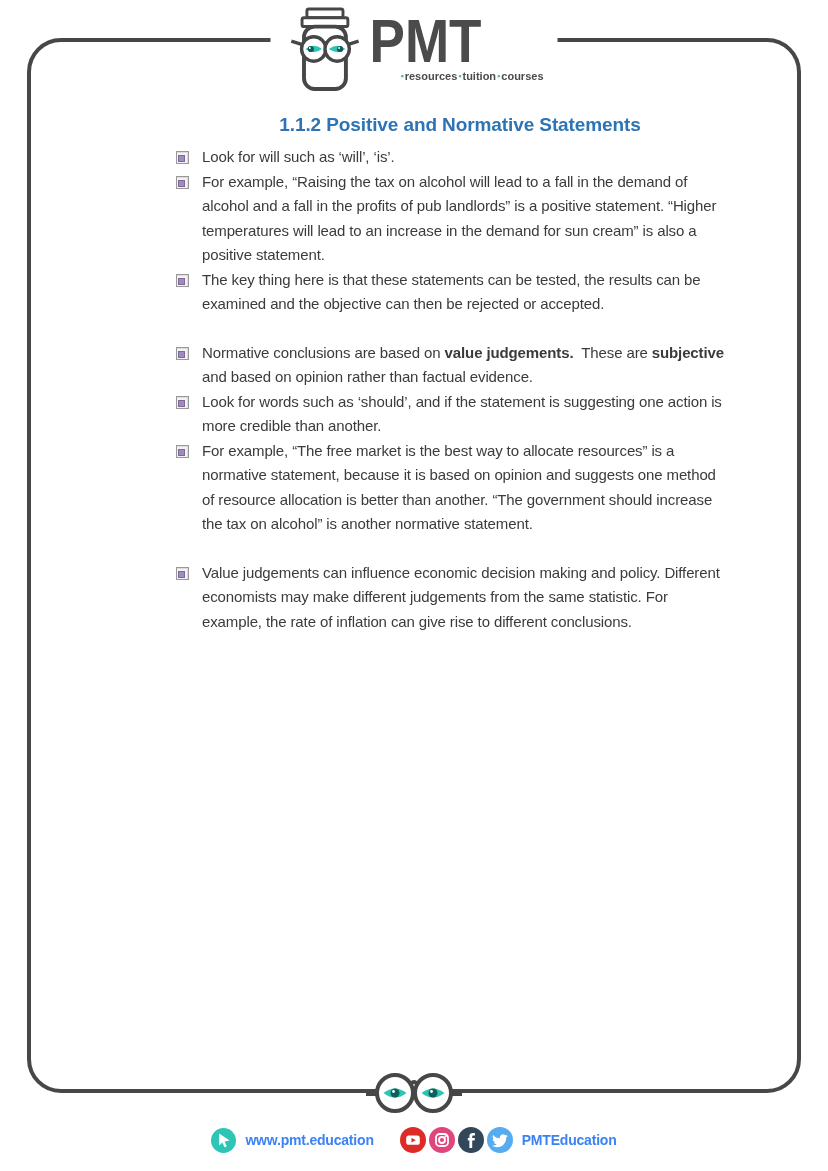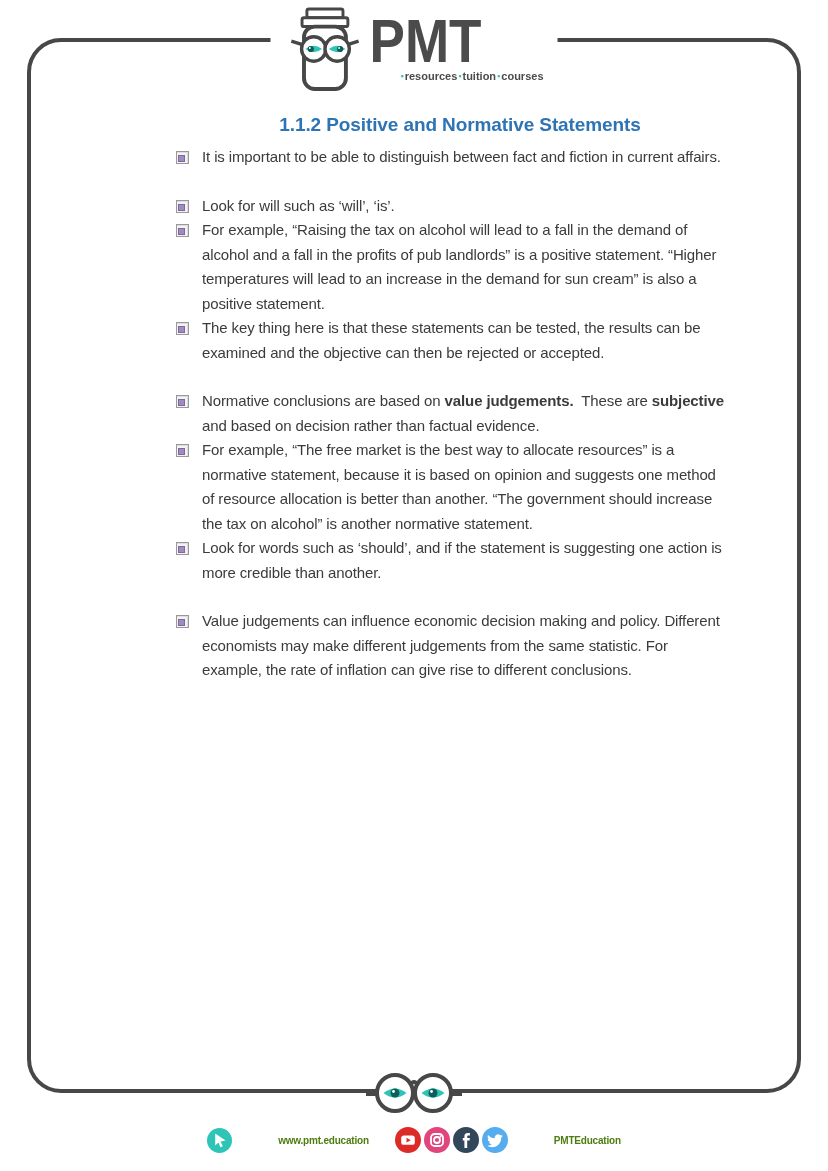--- a/index.html
+++ b/index.html
@@ -33,21 +33,21 @@
                box-shadow:inset -1px 1px 0 #DDD;}
   .bullet-icon::after{content:'';position:absolute;left:1px;bottom:1px;width:7px;height:7px;
                background:var(--bullet_purple);border:1px solid #7D6A99;box-sizing:border-box;}
   .bullet-text{margin:0;line-height:24.5px;}
   .bullet-text b{font-weight:bold;}
   
   .footer-glasses{position:absolute;top:1071px;left:50%;transform:translateX(-50%);z-index:2;}
   .footer-row{position:absolute;top:1127px;left:0;width:100%;display:flex;
               justify-content:center;align-items:center;gap:26px;z-index:2;}
   .cluster{display:flex;align-items:center;gap:9px;}
-  .footer-label{font-size:10px;font-weight:bold;color:#4d7c0f;letter-spacing:-0.2px;margin-left:37px;}
+  .footer-label{font-size:14px;font-weight:bold;color:#3b82f6;letter-spacing:-0.2px;}
   .socials{display:flex;align-items:center;gap:3px;}
   .ic{display:block;}
   .ic-cursor .bg{fill:var(--teal);} .ic-youtube .bg{fill:var(--youtube_red);}
   .ic-instagram .bg{fill:var(--instagram_pink);} .ic-facebook .bg{fill:var(--facebook_navy);}
   .ic-twitter .bg{fill:var(--twitter_blue);}
   .white-fill{fill:#fff;} .white-stroke{fill:none;stroke:#fff;stroke-width:1.8;}
   .yt-tri{fill:var(--youtube_red);}
 </style>
 </head>
 <body>
@@ -80,49 +80,43 @@
       <div class="tagline"><span class="dot">▪</span><span>resources</span><span class="dot">▪</span><span>tuition</span><span class="dot">▪</span><span>courses</span></div>
     </div>
   </div>
 
   <h1 class="heading">1.1.2 Positive and Normative Statements</h1>
 
   <div class="content">
       <div class="group">
         <div class="bullet-item">
           <span class="bullet-icon"></span>
-          <p class="bullet-text"><span>It is important to be able to distinguish between fact and fiction in current affairs.</span></p>
-        </div>
-      </div>
-      <div class="group">
-        <div class="bullet-item">
-          <span class="bullet-icon"></span>
           <p class="bullet-text"><span>Look for will such as ‘will’, ‘is’.</span></p>
         </div>
         <div class="bullet-item">
           <span class="bullet-icon"></span>
           <p class="bullet-text"><span>For example, “Raising the tax on alcohol will lead to a fall in the demand of alcohol and a fall in the profits of pub landlords” is a positive statement. “Higher temperatures will lead to an increase in the demand for sun cream” is also a positive statement.</span></p>
         </div>
         <div class="bullet-item">
           <span class="bullet-icon"></span>
           <p class="bullet-text"><span>The key thing here is that these statements can be tested, the results can be examined and the objective can then be rejected or accepted.</span></p>
         </div>
       </div>
       <div class="group">
         <div class="bullet-item">
           <span class="bullet-icon"></span>
-          <p class="bullet-text"><span>Normative conclusions are based on </span><b>value judgements.</b><span>&nbsp; These are </span><b>subjective</b><span> and based on decision rather than factual evidence.</span></p>
+          <p class="bullet-text"><span>Normative conclusions are based on </span><b>value judgements.</b><span>&nbsp; These are </span><b>subjective</b><span> and based on opinion rather than factual evidence.</span></p>
+        </div>
+        <div class="bullet-item">
+          <span class="bullet-icon"></span>
+          <p class="bullet-text"><span>Look for words such as ‘should’, and if the statement is suggesting one action is more credible than another.</span></p>
         </div>
         <div class="bullet-item">
           <span class="bullet-icon"></span>
           <p class="bullet-text"><span>For example, “The free market is the best way to allocate resources” is a normative statement, because it is based on opinion and suggests one method of resource allocation is better than another. “The government should increase the tax on alcohol” is another normative statement.</span></p>
-        </div>
-        <div class="bullet-item">
-          <span class="bullet-icon"></span>
-          <p class="bullet-text"><span>Look for words such as ‘should’, and if the statement is suggesting one action is more credible than another.</span></p>
         </div>
       </div>
       <div class="group">
         <div class="bullet-item">
           <span class="bullet-icon"></span>
           <p class="bullet-text"><span>Value judgements can influence economic decision making and policy. Different economists may make different judgements from the same statistic. For example, the rate of inflation can give rise to different conclusions.</span></p>
         </div>
       </div>
     </div>
 

